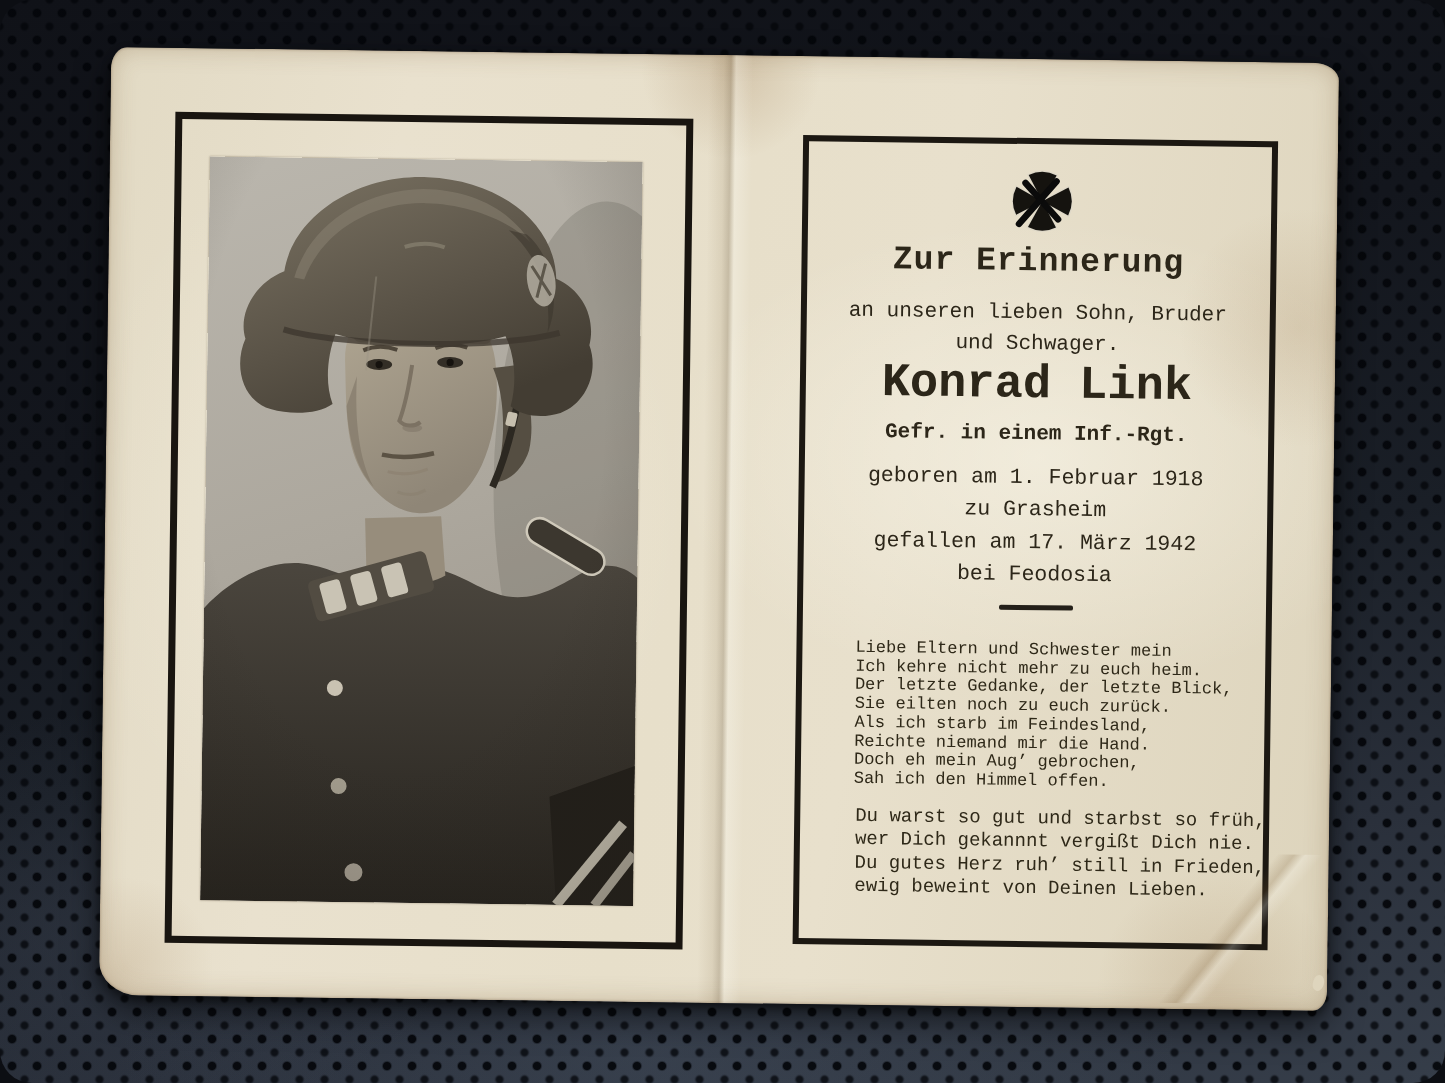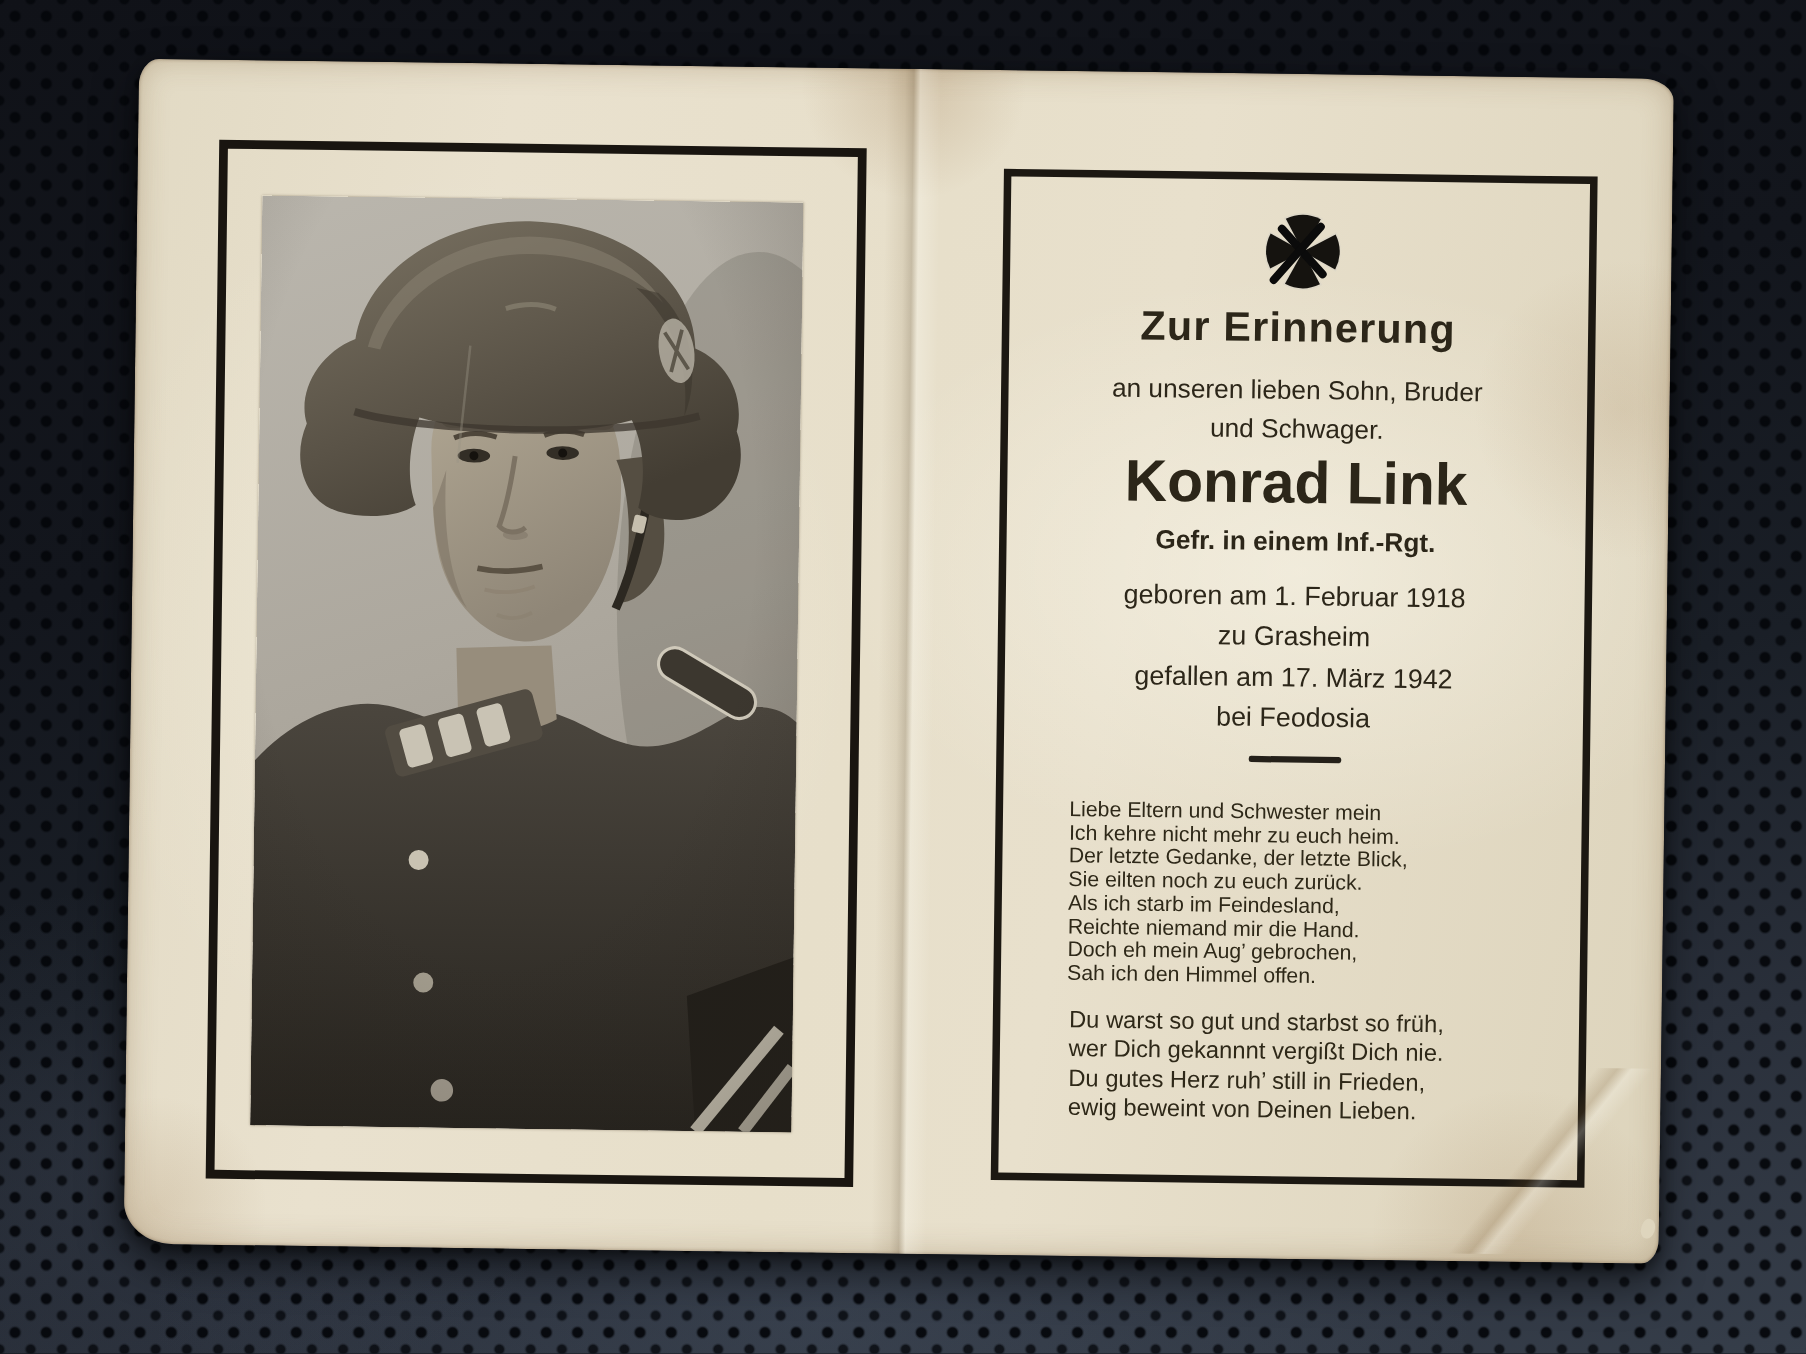--- a/index.html
+++ b/index.html
@@ -6,21 +6,22 @@
   .stage{
     position:relative; width:1445px; height:1083px; overflow:hidden;
     background-image:
       radial-gradient(circle at 12px 13px, rgba(4,6,10,0.92) 0, rgba(4,6,10,0.92) 3.6px, rgba(4,6,10,0.3) 4.6px, transparent 5.6px),
       radial-gradient(circle at 12px 13px, rgba(3,5,9,0.75) 0, rgba(3,5,9,0.75) 3.2px, rgba(3,5,9,0.25) 4.2px, transparent 5.2px),
       radial-gradient(ellipse 760px 280px at 45% 97%, rgba(95,110,130,0.20), transparent 70%),
       radial-gradient(ellipse 500px 300px at 8% 85%, rgba(90,100,120,0.16), transparent 70%),
       linear-gradient(168deg, #101218 0%, #13161d 35%, #1a1f27 58%, #2a303b 80%, #363e4a 100%);
     background-size: 25px 27px, 25px 27px, auto, auto, auto;
     background-position: 0 0, 12.5px 13.5px, 0 0, 0 0, 0 0;
-    font-family:Liberation Sans, sans-serif;
+    font-family:Liberation Mono, monospace;
+    border-radius:32px;
   }
   .card{
     position:absolute; left:105px; top:55px; width:1228px; height:948px;
     transform:rotate(0.75deg); transform-origin:50% 50%;
     border-radius:16px 26px 14px 40px / 22px 18px 20px 34px;
     background-image:
       radial-gradient(circle 90px at 50.5% 1.5%, rgba(140,100,55,0.22), transparent 100%),
       radial-gradient(circle 120px at 97% 28%, rgba(145,105,60,0.15), transparent 100%),
       radial-gradient(circle 120px at 91% 98%, rgba(140,100,55,0.18), transparent 100%),
       radial-gradient(circle 90px at 2% 97%, rgba(140,100,55,0.16), transparent 100%),

